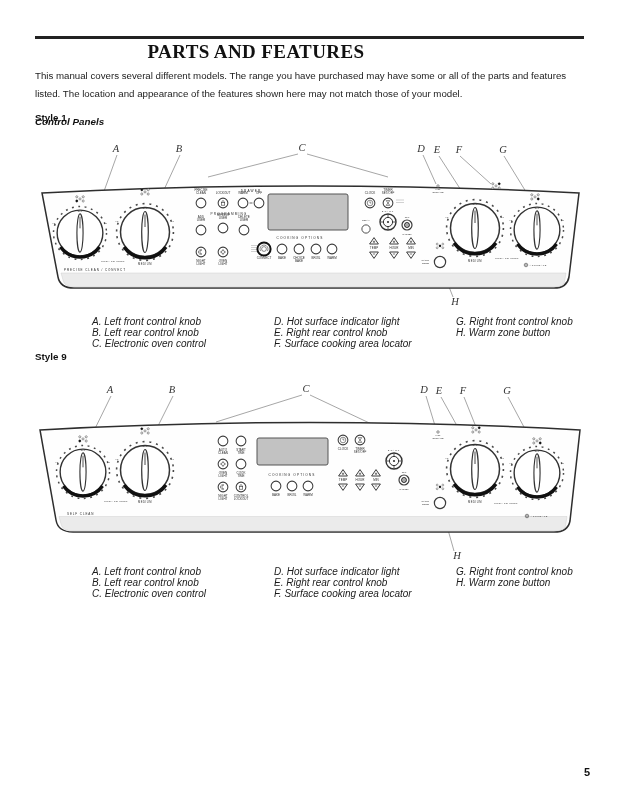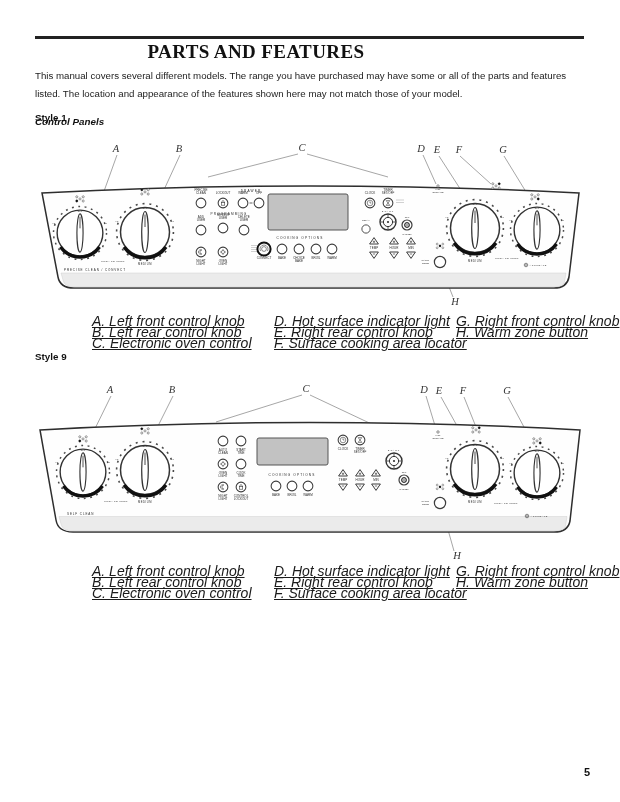--- a/index.html
+++ b/index.html
@@ -9,21 +9,21 @@
   #top-rule{left:35px;top:36px;width:549px;height:2.5px;background:#222;}
   #doc-title{left:0;top:41px;width:512px;text-align:center;
       font-family:"Liberation Serif",serif;font-weight:bold;font-size:19px;letter-spacing:.4px;color:#111;}
   #intro{left:35px;top:67px;width:552px;font-size:9.7px;line-height:18px;color:#1c1c1c;}
   .h-bold{font-size:9.8px;font-weight:bold;color:#111;}
   #sec-heading{left:35px;top:116px;font-style:italic;}
   #style1-heading{left:35px;top:112px;}
   #style2-heading{left:35px;top:351px;}
   #svg1{left:30px;top:135px;}
   #svg2{left:30px;top:375px;}
-  .capcol{font-size:14px;font-style:italic;line-height:11px;color:#1b1b1b;text-decoration:underline;}
+  .capcol{font-size:10px;font-style:italic;line-height:11px;color:#1b1b1b;}
   .c1{left:92px;} .c2{left:274px;} .c3{left:428px;margin-left:28px;}
   #watermark{left:66px;top:378px;width:520px;font-weight:bold;font-size:44px;letter-spacing:1px;
       color:rgba(245,245,245,.35);-webkit-text-stroke:2px rgba(145,145,145,.8);
       opacity:.9;pointer-events:none;white-space:nowrap;z-index:5;}
   #page-num{left:570px;top:766px;width:20px;text-align:right;font-size:11px;font-weight:bold;color:#111;}
   
   svg{overflow:visible;}
   svg text{font-family:"Liberation Sans",sans-serif;fill:#2b2b2b;}
   .cl{font-family:"Liberation Serif",serif;font-style:italic;font-size:10.5px;fill:#333;text-anchor:middle;}
   .ln{stroke:#8f8f8f;stroke-width:.8;fill:none;}

